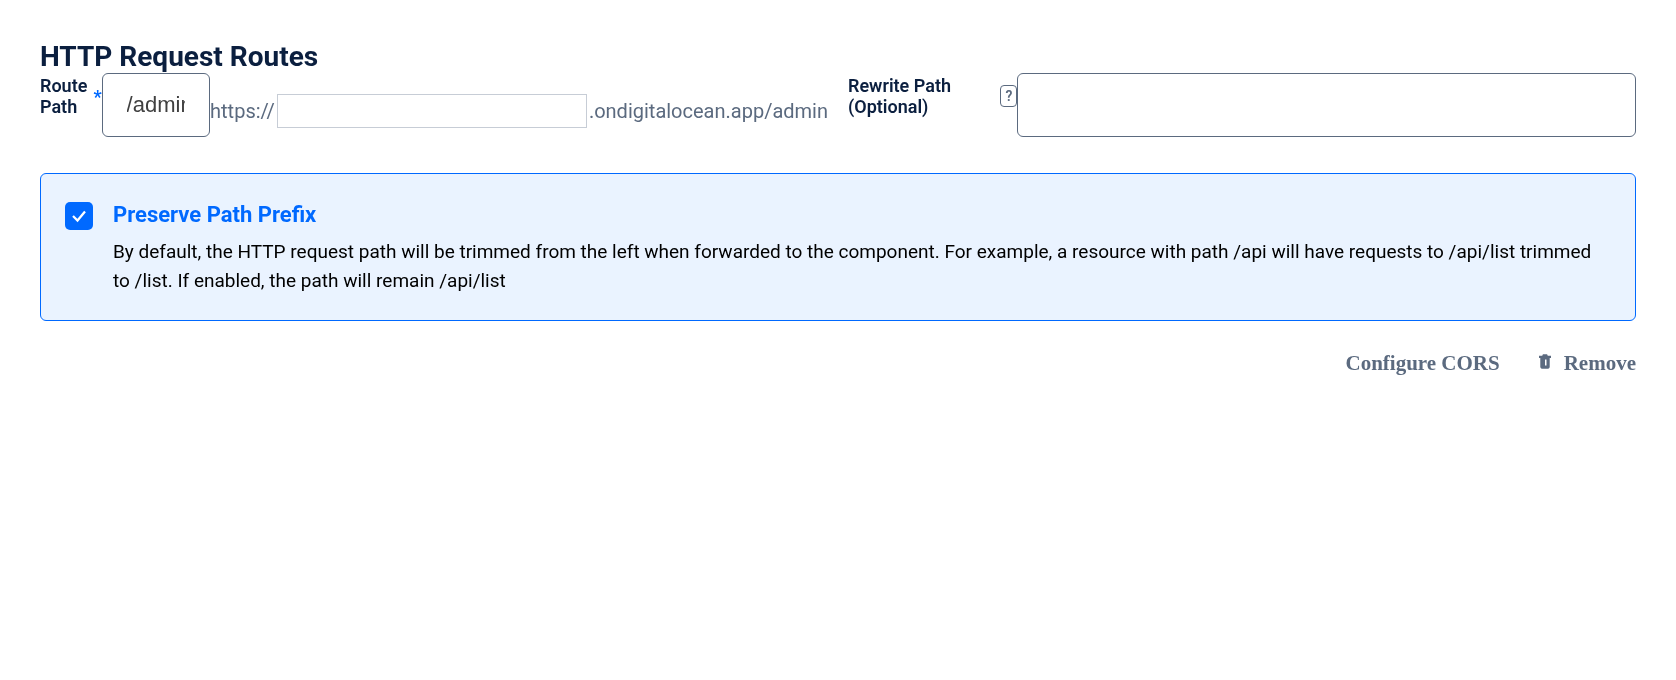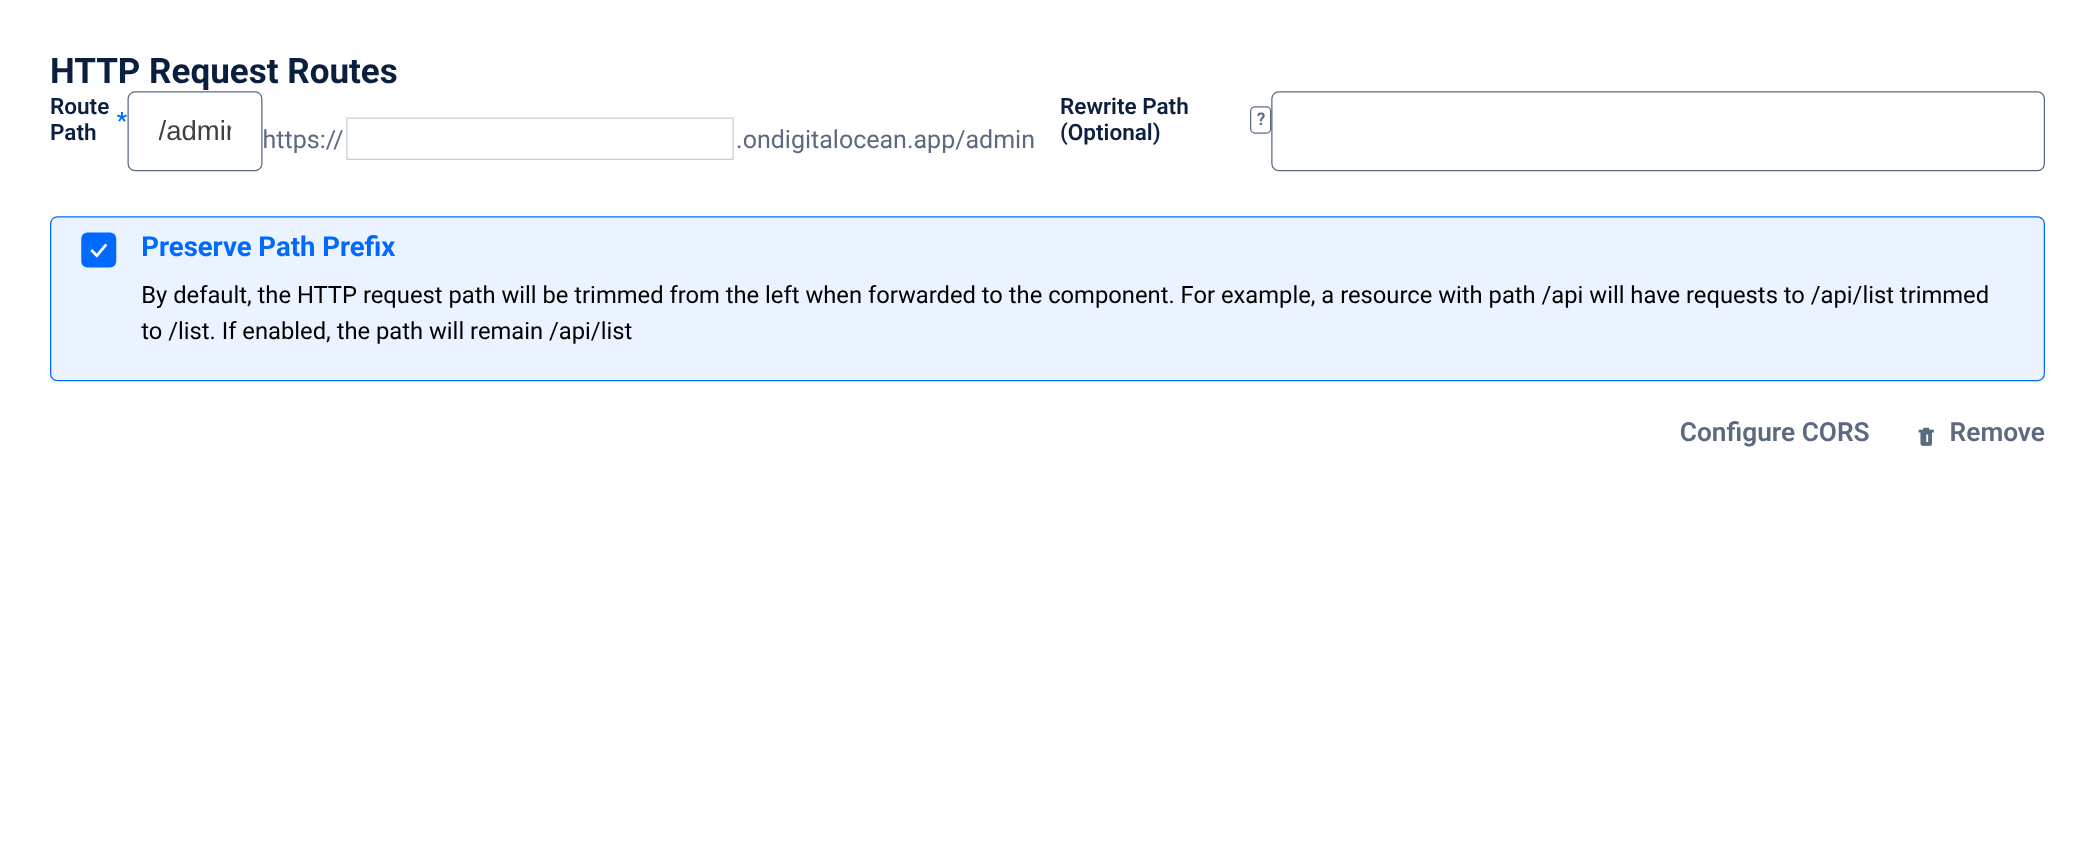--- a/index.html
+++ b/index.html
@@ -87,21 +87,21 @@
       vertical-align: middle;
     }
     .url-suffix {
       white-space: nowrap;
     }
     .info-panel {
       margin-top: 36px;
       border: 1px solid #0069ff;
       background: #eaf3ff;
       border-radius: 6px;
-      padding: 12px 24px 24px 24px;
+      padding: 28px 24px 24px 24px;
       display: flex;
       gap: 20px;
       align-items: flex-start;
     }
     .checkbox {
       flex-shrink: 0;
       width: 28px;
       height: 28px;
       background: #0069ff;
       border-radius: 5px;
@@ -137,22 +137,23 @@
       justify-content: flex-end;
       align-items: center;
       gap: 36px;
     }
     .action-link {
       font-size: 21px;
       font-weight: 600;
       color: #5b6a7f;
       cursor: pointer;
       display: flex;
-      align-items: flex-end;
+      align-items: flex-start;
       gap: 10px;
+      font-family: Liberation Serif, serif;
     }
     .trash-icon {
       width: 18px;
       height: 20px;
       display: inline-block;
     }
     .trash-icon svg {
       width: 100%;
       height: 100%;
       fill: #5b6a7f;

